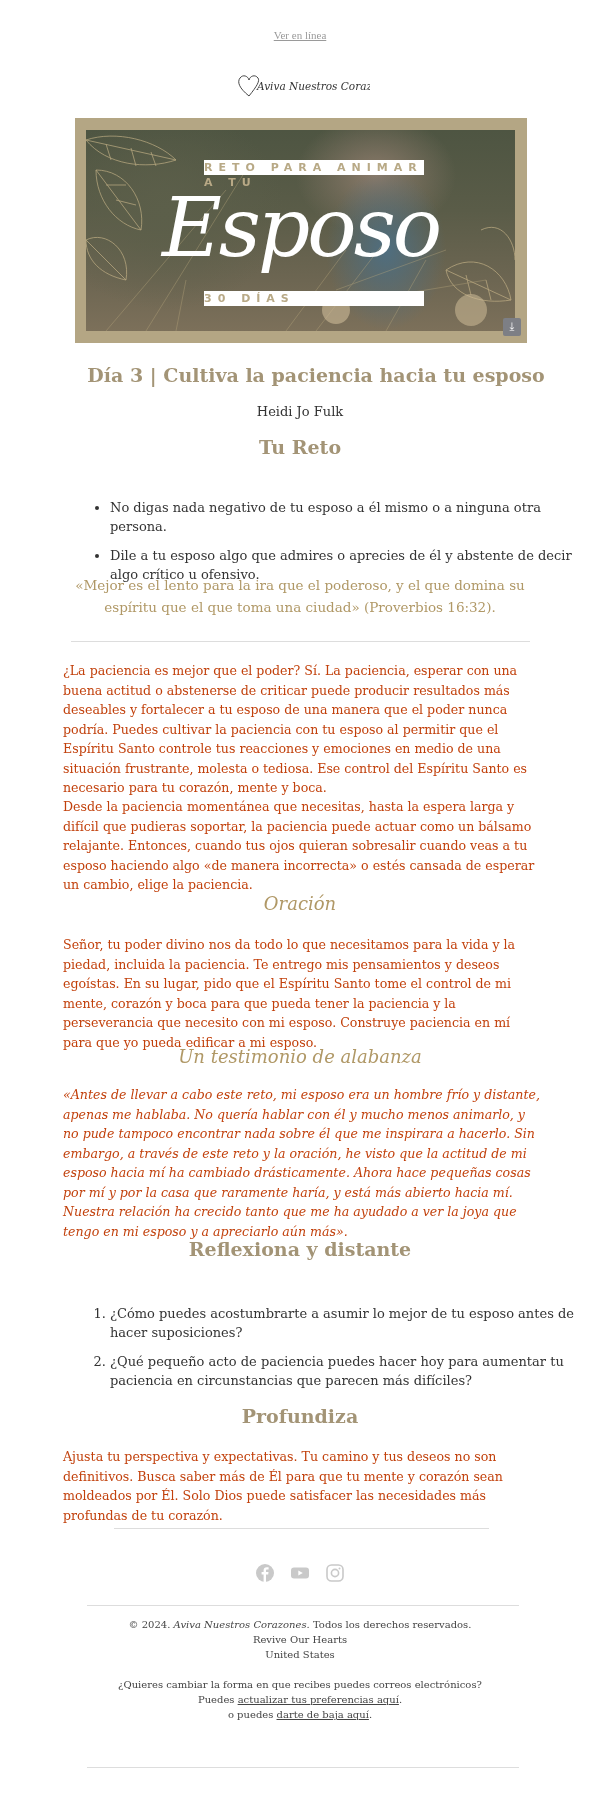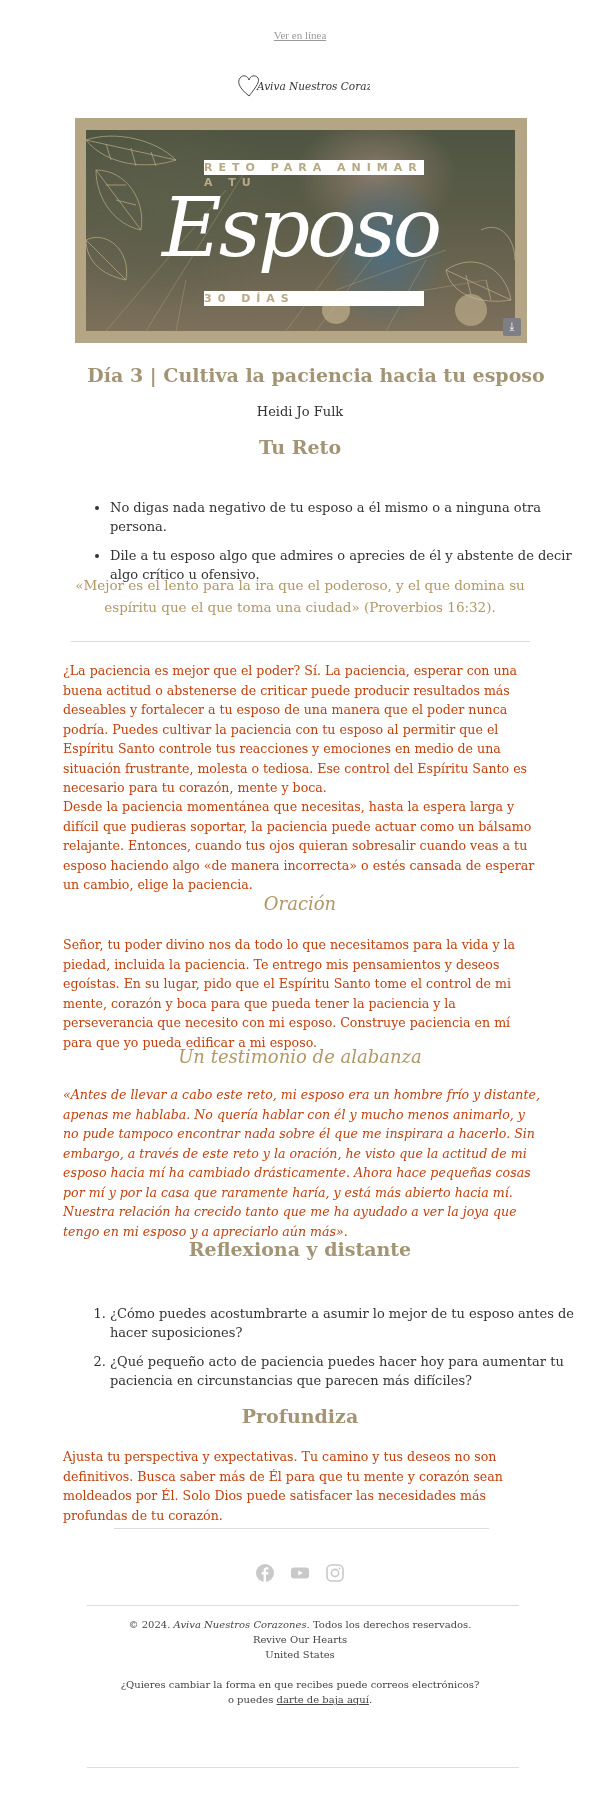--- a/index.html
+++ b/index.html
@@ -164,20 +164,23 @@
 
   <div class="rule" style="top:1605px; left:87px; width:432px;"></div>
 
   <div class="footer">
     <div>
       <span>© 2024. </span><i>Aviva Nuestros Corazones</i><span>. Todos los derechos reservados.</span>
     </div>
     <div>Revive Our Hearts</div>
     <div>United States</div>
     <div class="gap"></div>
-    <div>¿Quieres cambiar la forma en que recibes puede correos electrónicos?</div>
+    <div>¿Quieres cambiar la forma en que recibes puedes correos electrónicos?</div>
+    <div>
+      <span>Puedes </span><a href="#">actualizar tus preferencias aquí</a><span>.</span>
+    </div>
     <div>
       <span>o puedes </span><a href="#">darte de baja aquí</a><span>.</span>
     </div>
   </div>
 
   <div class="rule" style="top:1767px; left:87px; width:432px;"></div>
 </div>
 
 </body></html>

